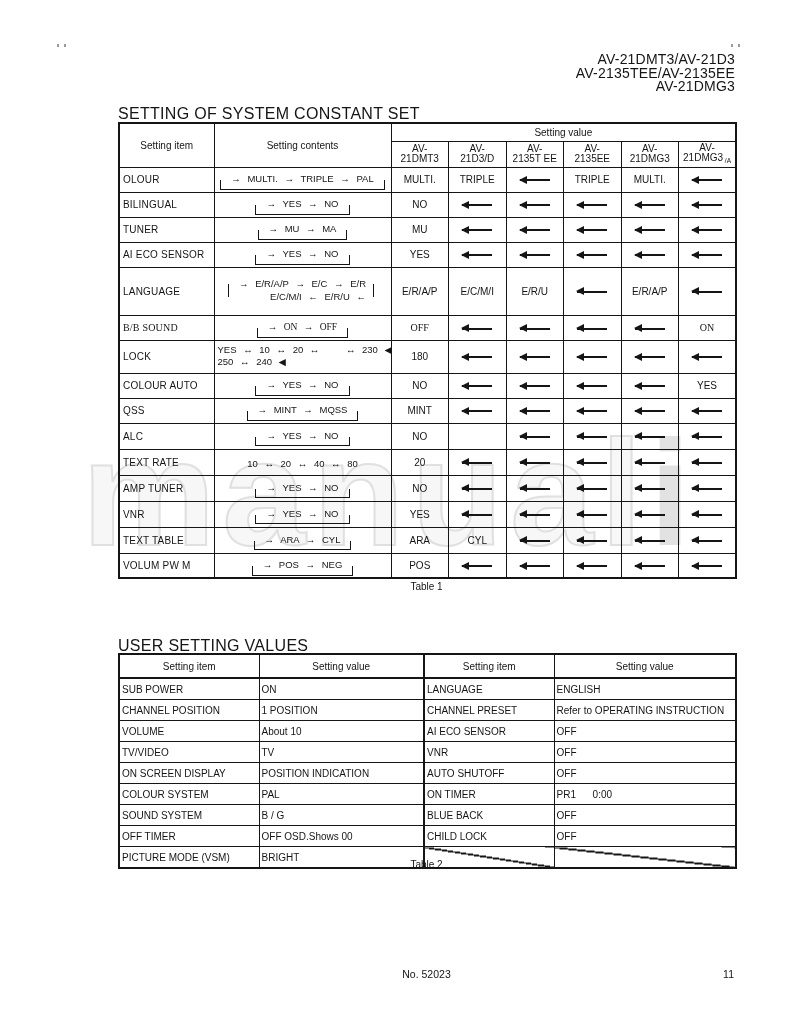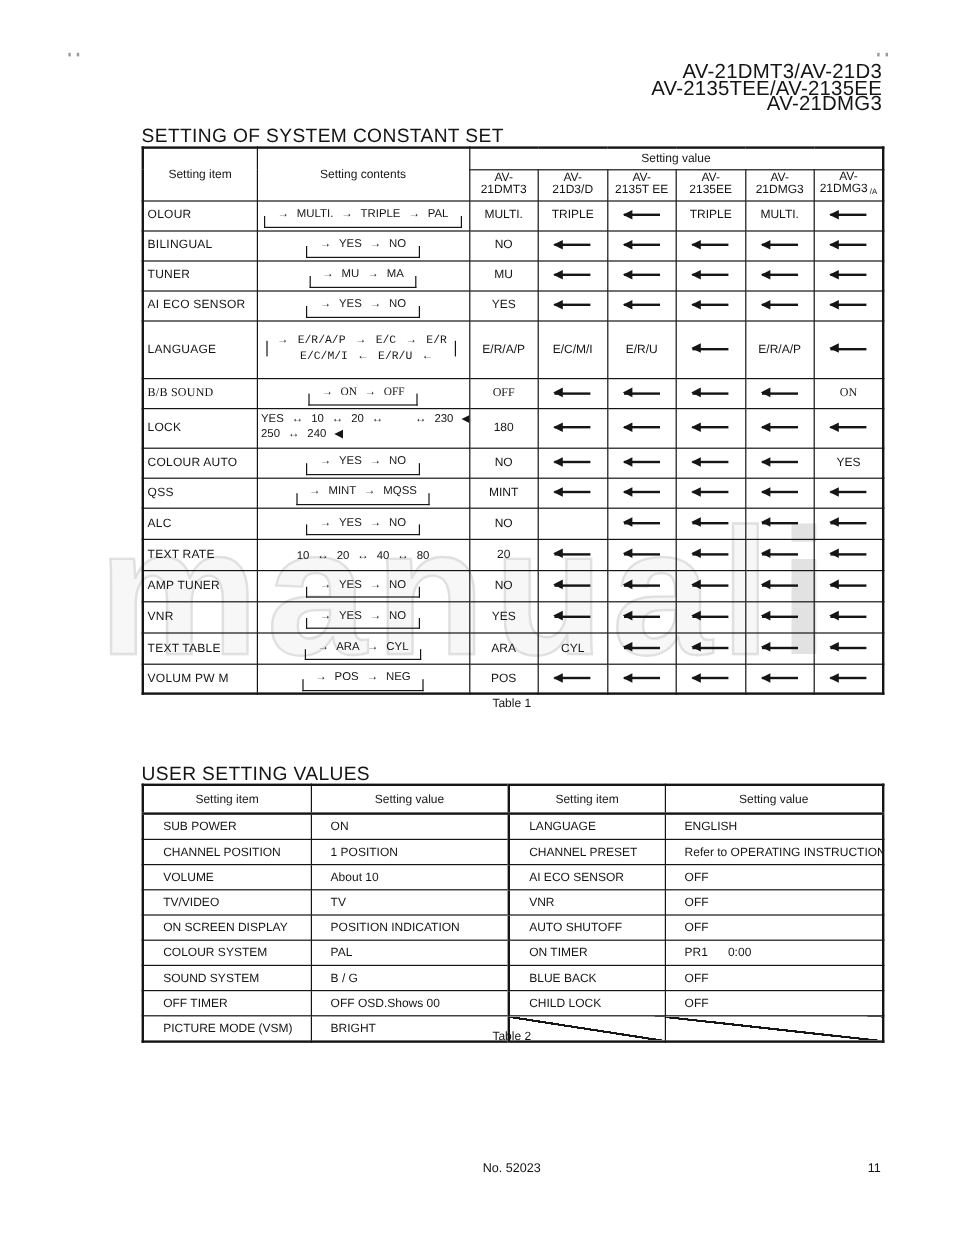--- a/index.html
+++ b/index.html
@@ -4,21 +4,21 @@
 <style>
   html,body{margin:0;padding:0;background:#fff;}
   body{width:800px;height:1036px;font-family:"Liberation Sans",sans-serif;color:#151515;}
   .page{position:relative;width:800px;height:1036px;overflow:hidden;background:#fff;}
 
   
   .corner-marks{position:absolute;top:44px;display:flex;gap:5px;}
   .corner-marks i{display:block;width:2px;height:3px;background:#9a9a9a;}
 
   
-  .models{position:absolute;top:53px;right:65px;text-align:right;font-size:17px;line-height:13.5px;letter-spacing:0.2px;}
+  .models{position:absolute;top:53px;right:65px;text-align:right;font-size:14px;line-height:13.5px;letter-spacing:0.2px;}
 
   
   .sec-title{position:absolute;left:118px;font-size:16px;letter-spacing:0.3px;}
   .tbl-caption{position:absolute;left:118px;width:617px;text-align:center;font-size:10px;}
 
   
   .watermark{position:absolute;left:82px;top:418px;z-index:0;font-size:150px;line-height:1;font-weight:bold;letter-spacing:7px;white-space:nowrap;user-select:none;}
   .wm-outline{color:#f7f7f7;margin-top:28px;-webkit-text-stroke:2px #e0e0e0;}
   .wm-solid{color:#e2e2e2;-webkit-text-stroke:0;}
 
@@ -36,30 +36,30 @@
 
   
   .larrow{display:inline-block;width:30px;height:1.8px;background:#151515;position:relative;vertical-align:middle;}
   .larrow:before{content:"";position:absolute;left:-1px;top:-3.6px;border-top:4.6px solid transparent;border-bottom:4.6px solid transparent;border-right:8px solid #151515;}
 
   
   .diag{position:relative;display:inline-block;font-size:9.5px;}
   .diag .dline{position:relative;z-index:1;white-space:pre;line-height:12.5px;word-spacing:4px;}
   .cycle{padding:0 12px 5px 12px;}
   .cycle .loop{position:absolute;left:1px;right:1px;top:7px;bottom:1px;border:1.3px solid #151515;border-top:none;}
-  .cycle2{padding:0 12px;text-align:center;font-family:Liberation Mono, monospace;}
+  .cycle2{padding:0 12px;text-align:right;}
   .cycle2 .dline:nth-child(2){padding-left:4px;}
   .cycle2 .loop2{position:absolute;left:1px;right:4px;top:6px;bottom:6px;border-left:1.3px solid #151515;border-right:1.3px solid #151515;}
   .lock{padding-right:13px;text-align:left;}
   .lock .dline:nth-child(2){padding-right:1px;}
   .plain{padding:0 2px;}
 
   #table2{top:653px;width:617px;}
   #table2 th{font-size:10px;text-align:center;height:22px;border-bottom:2.6px solid #151515;}
-  #table2 td{font-size:10px;text-align:left;padding-left:16px;height:20px;white-space:pre;vertical-align:middle;}
+  #table2 td{font-size:10px;text-align:left;padding-left:2px;height:20px;white-space:pre;vertical-align:middle;}
   .thickL{border-left:2.6px solid #151515 !important;}
   .diag-cell{background-image:linear-gradient(to top right,transparent calc(50% - 0.9px),#151515 calc(50% - 0.9px),#151515 calc(50% + 0.9px),transparent calc(50% + 0.9px));}
 
   
   .footer-no{position:absolute;left:118px;width:617px;text-align:center;top:968px;font-size:10.5px;}
   .footer-page{position:absolute;right:66px;top:968px;font-size:10.5px;}
 </style>
 </head>
 <body>
 

